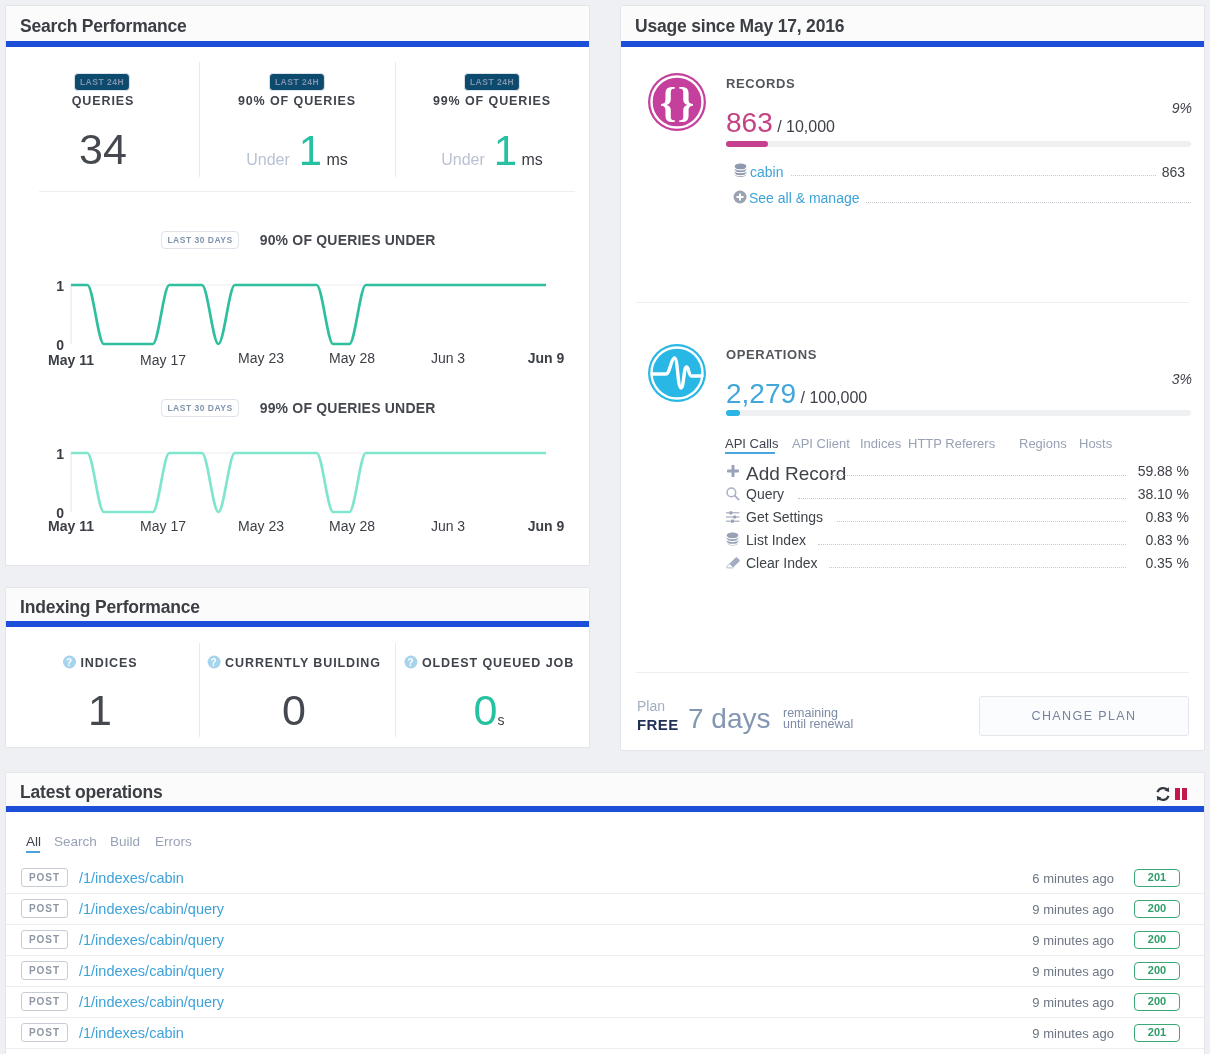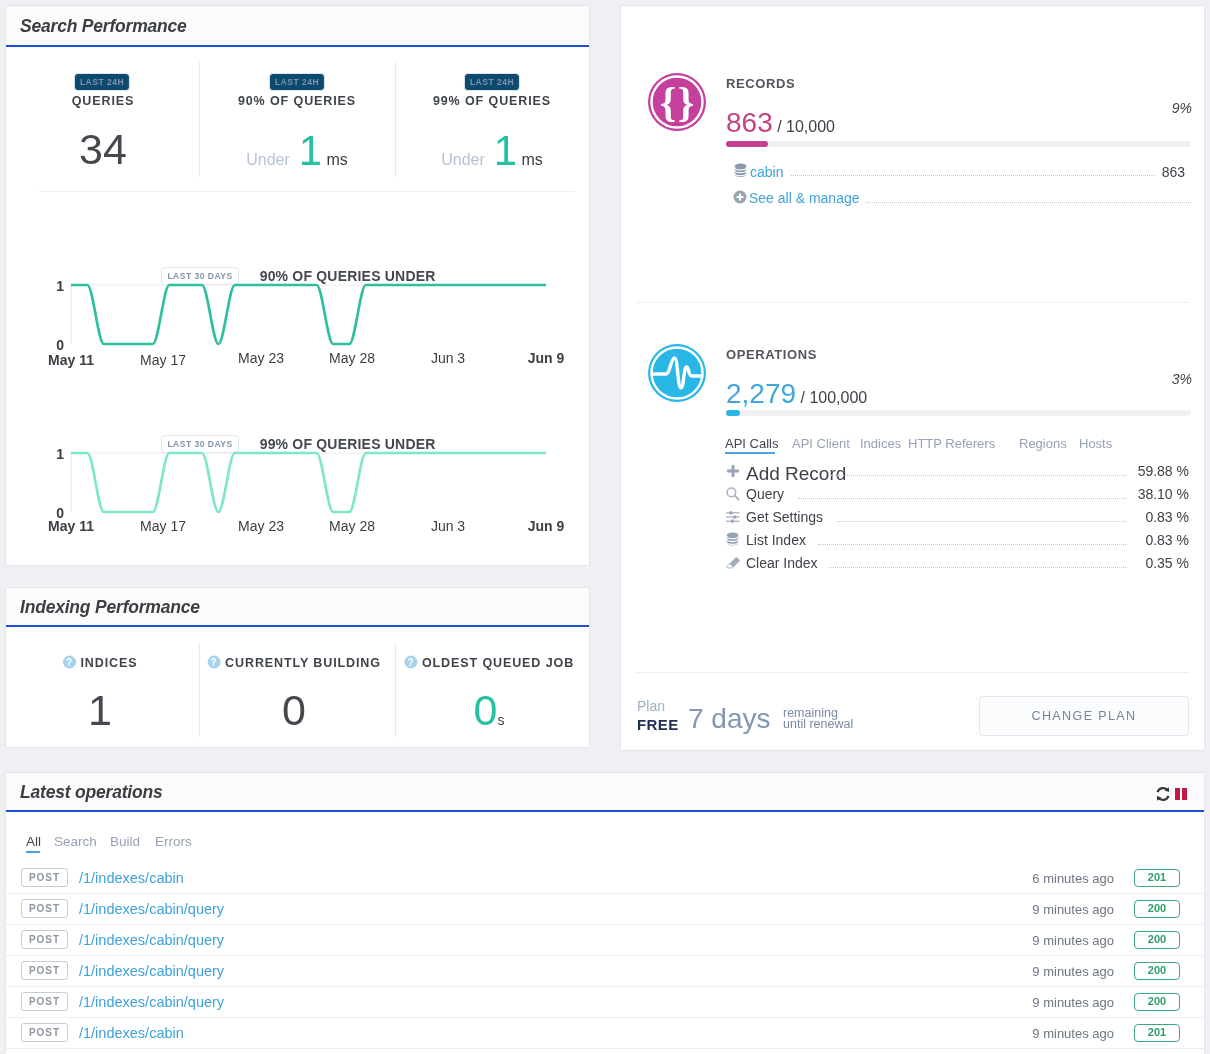--- a/index.html
+++ b/index.html
@@ -1,29 +1,29 @@
 <!DOCTYPE html>
 <html><head>
 <meta charset="utf-8">
 <style>
 * { margin:0; padding:0; box-sizing:border-box; }
 html,body { width:1210px; height:1054px; background:#eef0f3; font-family:"Liberation Sans",sans-serif; overflow:hidden; }
 body { position:relative; }
 .card { position:absolute; background:#fff; border:1px solid #e3e5e9; border-radius:2px; }
-.chead { position:absolute; left:0; right:0; top:0; background:#fbfbfc; border-bottom:2px solid #1d4ed8;font-style:italic; }
+.chead { position:absolute; left:0; right:0; top:0; background:#fbfbfc; border-bottom:6px solid #1d4ed8; }
 .chead span { position:absolute; left:14px; font-size:17.5px; font-weight:700; color:#3b3e43; letter-spacing:-0.2px; }
 .abs { position:absolute; }
 .badge { position:absolute; font-size:8.5px; font-weight:700; color:#8292ad; letter-spacing:0.5px; border:1px solid #dfe3ea; border-radius:4px; background:#0c4a6e; padding:4px 5px 3px; line-height:1; white-space:nowrap; }
 .vdiv { position:absolute; width:1px; background:#e8eaee; }
 .hdiv { position:absolute; height:1px; background:#eeeff2; }
 .collabel { position:absolute; font-size:12.5px; font-weight:700; color:#3f434b; letter-spacing:0.9px; white-space:nowrap; transform:translateX(-50%); }
 .bignum { position:absolute; font-size:43px; font-weight:400; color:#45494f; transform:translateX(-50%); line-height:1; }
 .datelbl { position:absolute; font-size:14px; color:#3c4046; transform:translateX(-50%); white-space:nowrap; }
 .axlbl { position:absolute; font-size:14px; font-weight:700; color:#393d43; text-align:right; width:20px; }
-.ctitle { position:absolute; left:0; width:585px; display:flex; justify-content:center; align-items:center; gap:21px;margin-top:36px; }
+.ctitle { position:absolute; left:0; width:585px; display:flex; justify-content:center; align-items:center; gap:21px; }
 .ctitle .b { font-size:8.5px; font-weight:700; color:#8292ad; letter-spacing:0.5px; border:1px solid #dfe3ea; border-radius:4px; background:#fff; padding:4px 5px 3px; line-height:1; }
 .ctitle .t { font-size:14px; font-weight:700; color:#44484e; letter-spacing:0.2px; }
 .seclabel { position:absolute; font-size:13px; font-weight:700; color:#53565c; letter-spacing:0.6px; }
 .dots { position:absolute; border-bottom:1px dotted #c3c8d1; }
 .link { position:absolute; font-size:14px; color:#3fa3d8; }
 .rval { position:absolute; font-size:14px; color:#3e4148; text-align:right; }
 .tab { position:absolute; font-size:13px; color:#98a1b5; }
 .pct { position:absolute; font-size:14px; font-style:italic; color:#3e4148; text-align:right; }
 </style>
 </head>
@@ -105,20 +105,23 @@
   <div class="abs" style="left:483px; top:67px; transform:translateX(-50%); white-space:nowrap; font-size:12.5px; font-weight:700; color:#3f434b; letter-spacing:0.9px;"><svg width="14" height="14" viewBox="0 0 14 14" style="vertical-align:-2px; margin-right:4px;">
         <circle cx="7" cy="7" r="6.5" fill="#a6d3ee"></circle>
         <text x="7" y="10.5" font-size="10" font-weight="bold" fill="#fff" text-anchor="middle" font-family="Liberation Sans">?</text>
       </svg>OLDEST QUEUED JOB</div>
   <div class="bignum" style="left:94px; top:101px; font-size:43px;">1</div>
   <div class="bignum" style="left:288px; top:101px; font-size:43px;">0</div>
   <div class="abs" style="left:483px; top:101px; transform:translateX(-50%); white-space:nowrap; line-height:1;"><span style="font-size:43px; color:#26c1a0;">0</span><span style="font-size:14px; color:#3f434a;">s</span></div>
 </div>
 
 <div class="card" style="left:620px; top:5px; width:585px; height:746px;">
+  <div class="chead" style="height:41px;">
+      <span style="top:10px;">Usage since May 17, 2016</span>
+    </div>
 
   <svg class="abs" style="left:26px; top:66px;" width="60" height="60" viewBox="0 0 60 60">
     <circle cx="30" cy="30" r="29" fill="#c5409c"></circle>
     <circle cx="30" cy="30" r="25.5" fill="none" stroke="#fff" stroke-width="2.4"></circle>
     <text x="21" y="44" font-family="Liberation Serif" font-size="42" font-weight="bold" fill="#fff" text-anchor="middle">{</text>
     <text x="39" y="44" font-family="Liberation Serif" font-size="42" font-weight="bold" fill="#fff" text-anchor="middle">}</text>
   </svg>
   <div class="seclabel" style="left:105px; top:70px;">RECORDS</div>
   <div class="abs" style="left:105px; top:103px; white-space:nowrap; line-height:1;"><span style="font-size:28px; color:#c54384;">863</span><span style="font-size:16px; color:#3e4148;">&nbsp;/ 10,000</span></div>
   <div class="pct" style="right:12px; top:94px;">9%</div>

